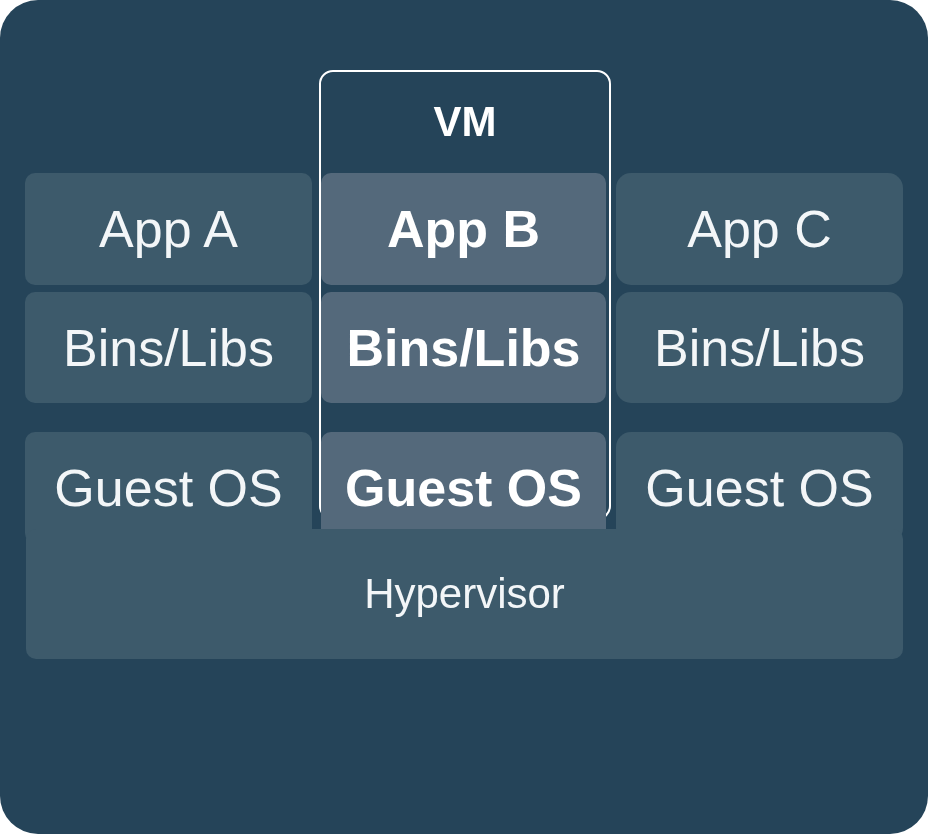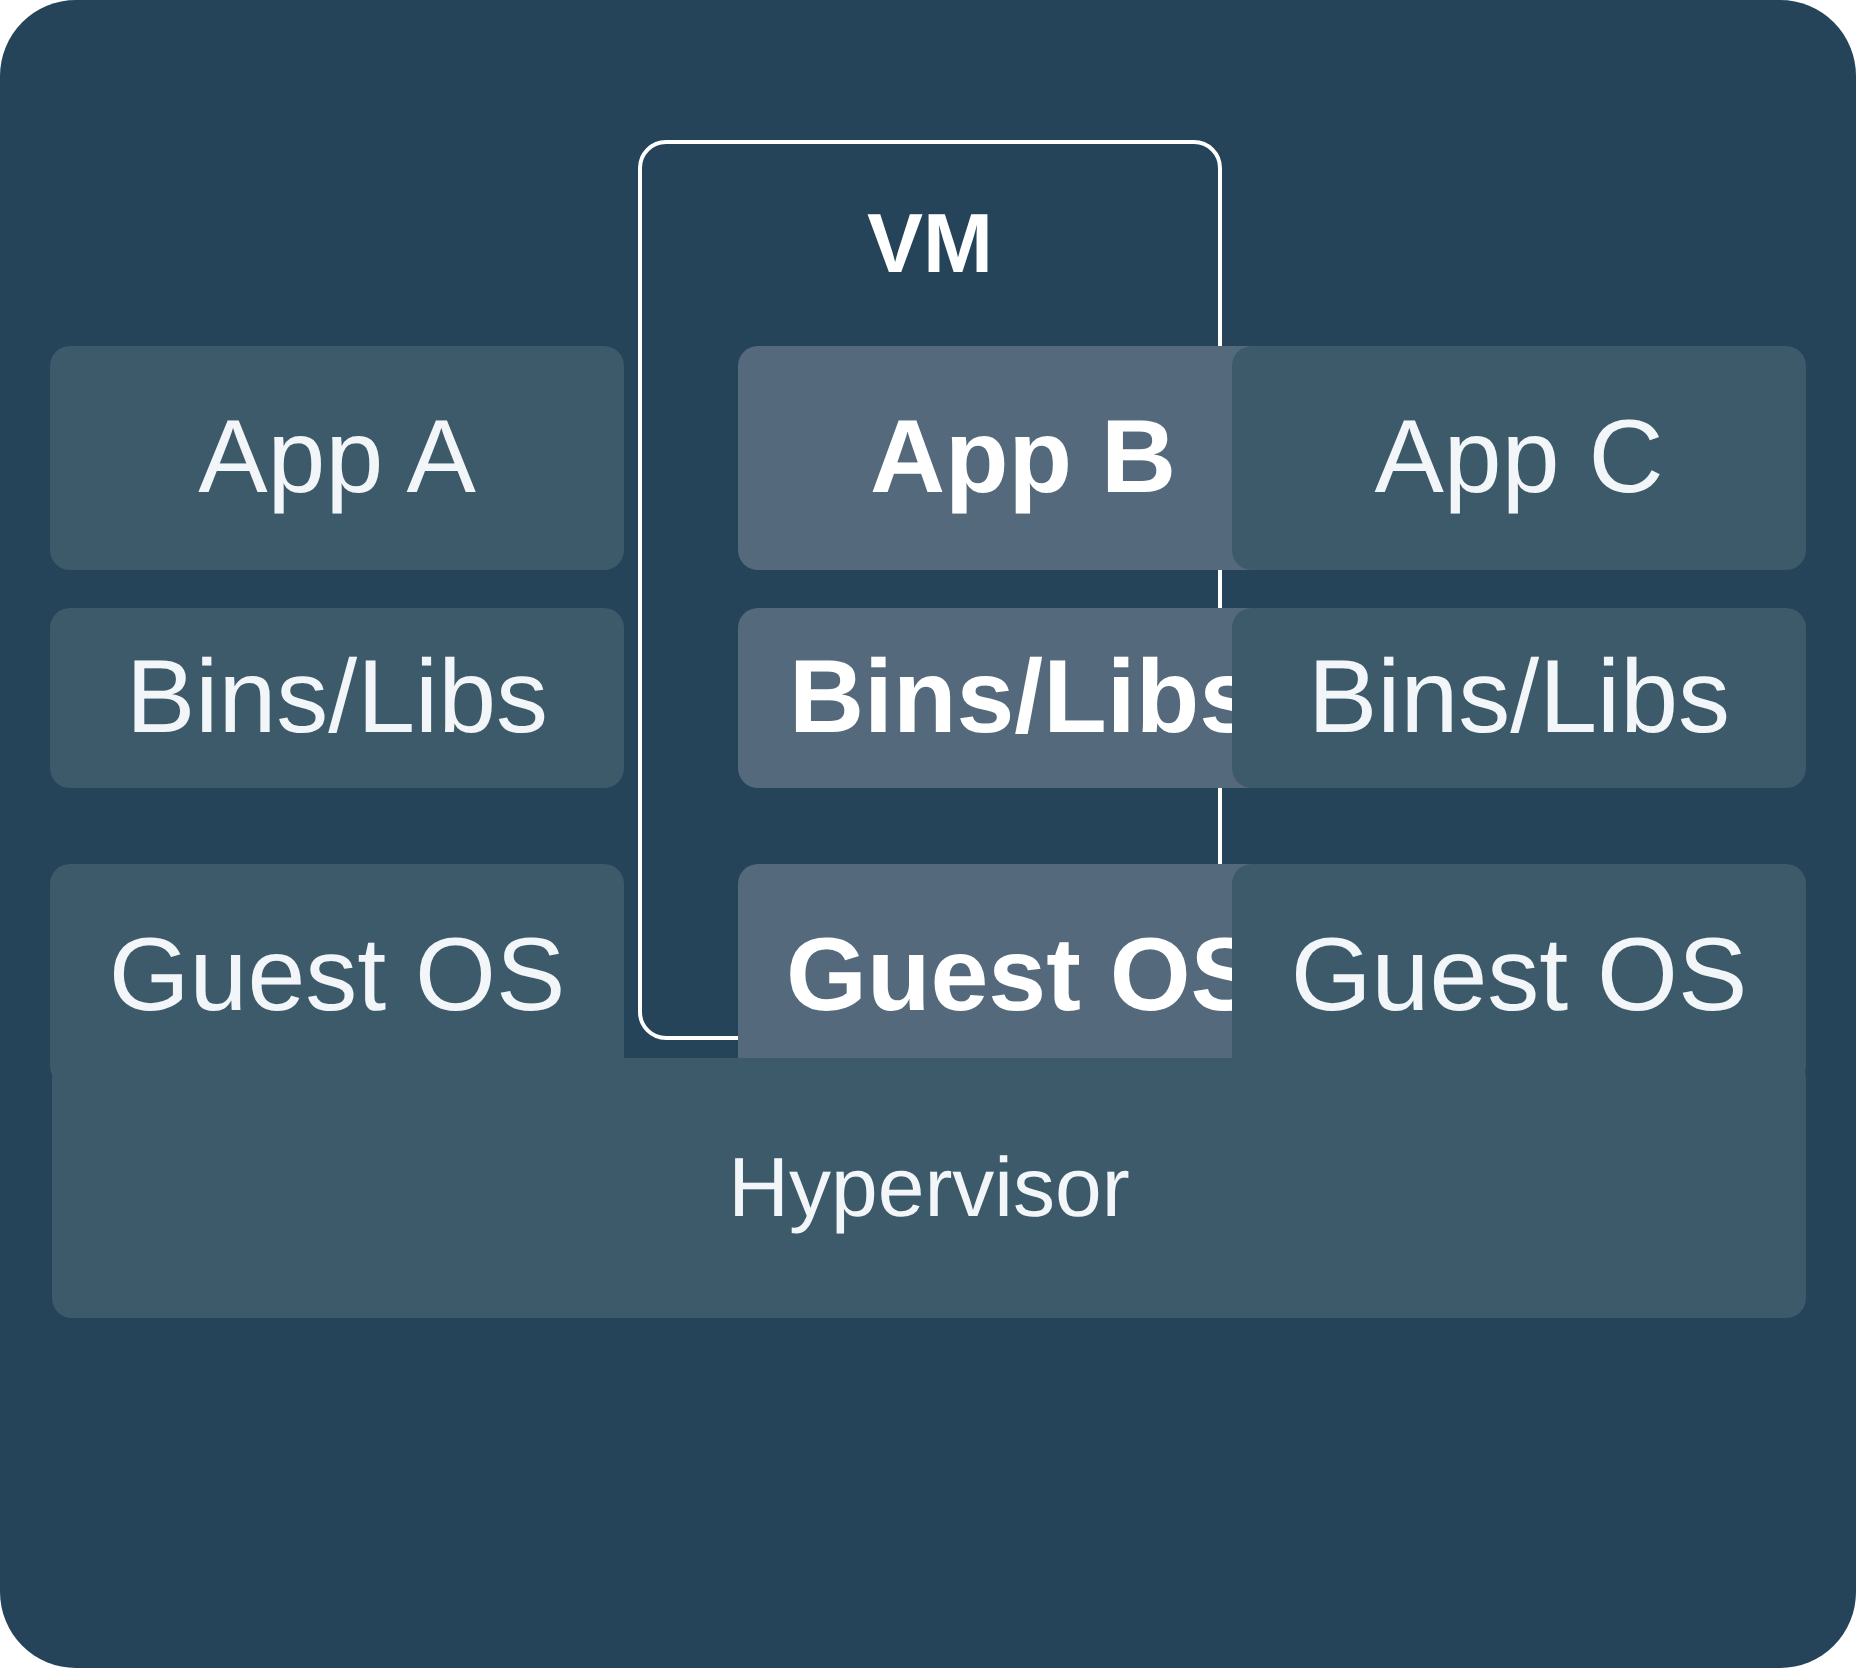--- a/index.html
+++ b/index.html
@@ -31,21 +31,20 @@
     display: flex; align-items: center; justify-content: center;
     color: var(--text);
     font-size: 52px;
     font-weight: 400;
     white-space: nowrap;
   }
   .cell.hl {
     background: var(--cell-hl-bg);
     color: var(--text-bold);
     font-weight: 700;
-    margin-left: 48px;
   }
   .vm-frame {
     position: absolute;
     left: 319px; top: 70px; width: 292px; height: 450px;
     border: 2px solid var(--vm-border);
     border-radius: 14px;
     background: transparent;
   }
   .vm-title {
     position: absolute;
@@ -61,24 +60,24 @@
     border-radius: 10px;
     display: flex; align-items: center; justify-content: center;
     color: var(--text);
     font-size: 42px;
     font-weight: 400;
     white-space: nowrap;
   }
   
   .col-left  { left: 25px;  width: 287px; }
   .col-mid   { left: 321px; width: 285px; }
-  .col-right { left: 616px; width: 287px; }
+  .col-right { left: 616px; width: 287px; border-radius: 15px; }
   
   .row-0 { top: 173px; height: 112px; }
-  .row-1 { top: 304px; height: 90px; }
+  .row-1 { top: 292px; height: 111px; }
   .row-2 { top: 432px; height: 111px; }
   
   .bar-hypervisor     { top: 529px; height: 130px; }
   .bar-infrastructure { top: 682px; height: 117px; }
 </style>
 </head>
 <body>
 
 <div class="canvas">
 

